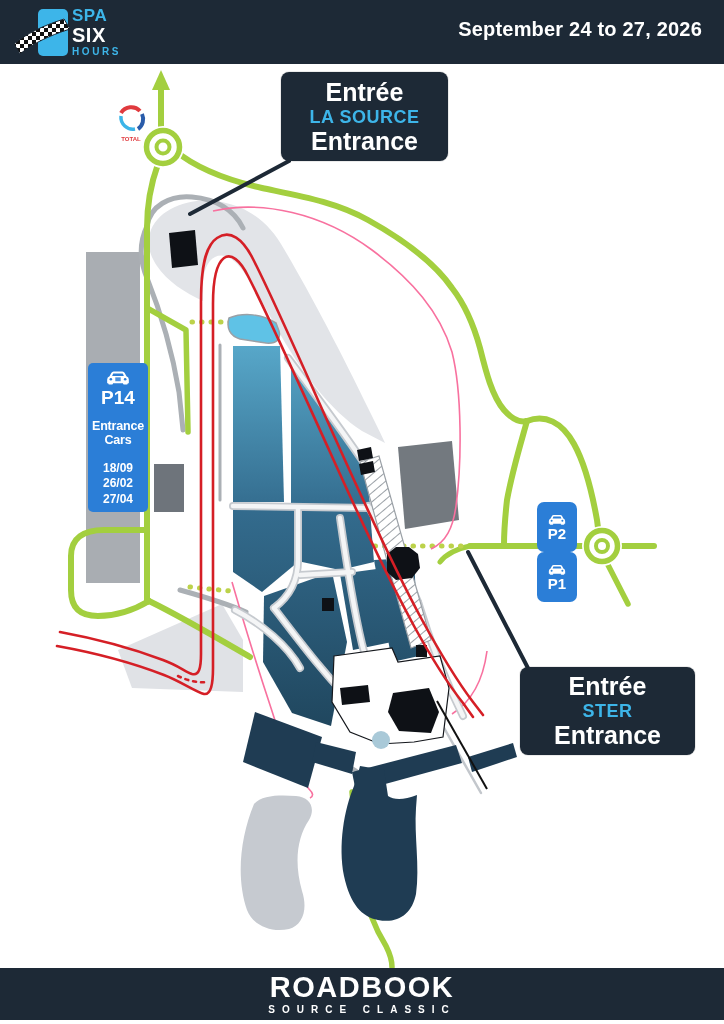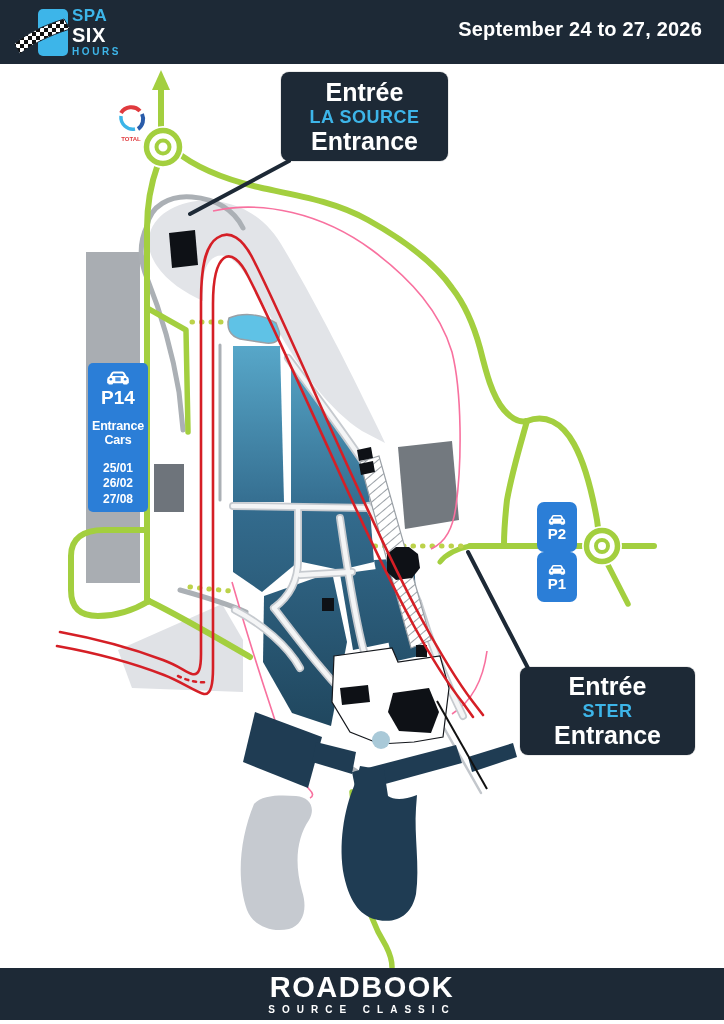--- a/index.html
+++ b/index.html
@@ -259,23 +259,23 @@
     <circle cx="5.4" cy="8.4" r="1.2" fill="#2b7ed7"></circle>
         <circle cx="18.6" cy="8.4" r="1.2" fill="#2b7ed7"></circle>
     <rect x="9.5" y="6.6" width="5" height="3.6" fill="#2b7ed7" opacity=".85"></rect>
   </svg>
   <span class="code">P14</span>
   <span class="cat">
     <span>Entrance</span><br>
     <span>Cars</span>
   </span>
   <span class="dates">
-    <span>25/01</span><br>
+    <span>18/09</span><br>
     <span>26/02</span><br>
-    <span>27/08</span>
+    <span>27/04</span>
   </span>
 </div>
 
 <div id="p2-badge" class="ovl p-badge">
   <svg class="car-icon" width="20" height="11" viewBox="0 0 24 13.5">
     <path d="M2 12 L2 8.5 Q2 6.3 4.2 5.6 L5.8 2.6 Q6.4 1.2 8 1.2 L16 1.2 Q17.6 1.2 18.2 2.6 L19.8 5.6 Q22 6.3 22 8.5 L22 12 Z" fill="#fff"></path>
     <rect x="3" y="11" width="4.4" height="2.2" rx="1" fill="#fff"></rect>
         <rect x="16.6" y="11" width="4.4" height="2.2" rx="1" fill="#fff"></rect>
     <path d="M6.6 5.4 L7.6 3 L16.4 3 L17.4 5.4 Z" fill="#2b7ed7"></path>
     <circle cx="5.4" cy="8.4" r="1.2" fill="#2b7ed7"></circle>

